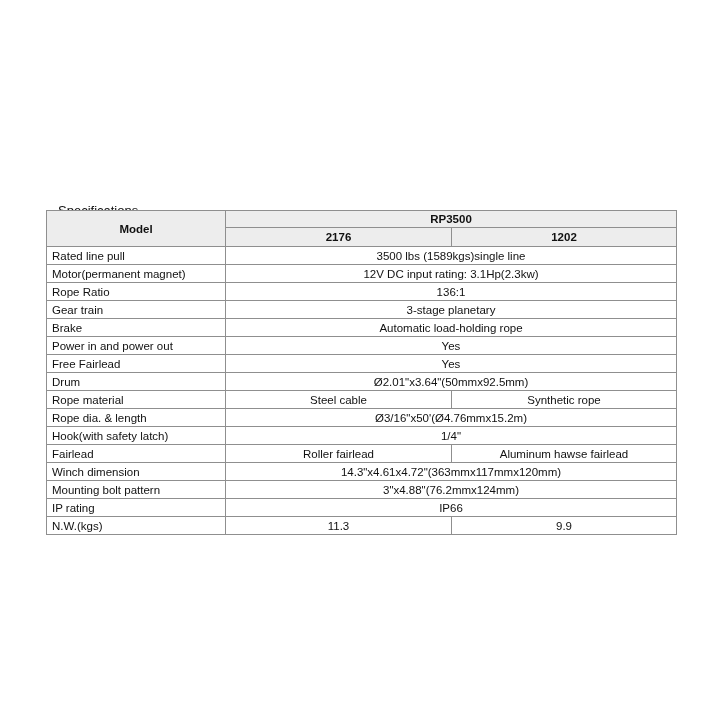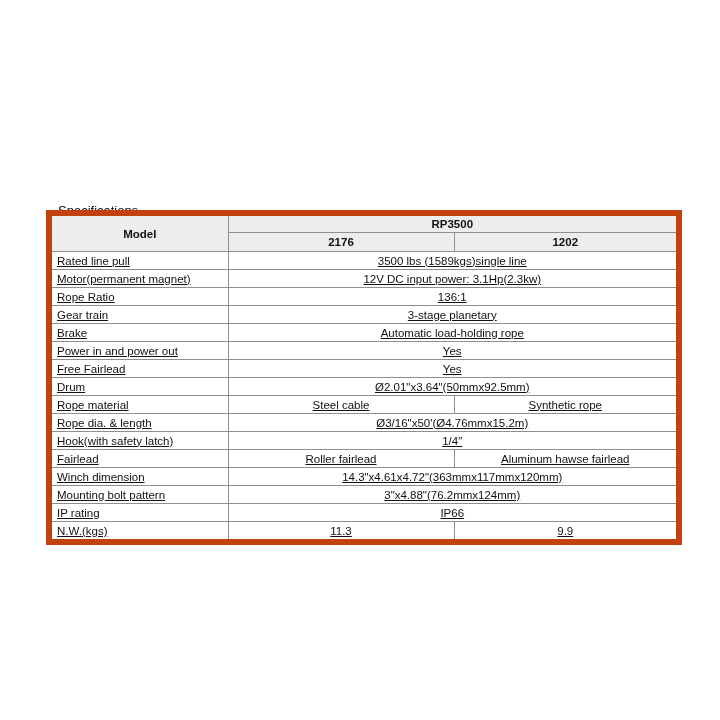--- a/index.html
+++ b/index.html
@@ -40,30 +40,30 @@
     color: #111111;
   }
   table.spec-table th,
   table.spec-table td {
     border: 1px solid #8f8f8f;
     padding: 1px 5px;
     overflow: hidden;
     white-space: nowrap;
   }
   table.spec-table {
-    border: 6px solid #c2410c;
+    border: 1px solid #c2410c;
   }
   table.spec-table thead th {
     background: #ededed;
     font-weight: bold;
     text-align: center;
   }
   tr.hdr-row-1 th { height: 14px; }
   tr.hdr-row-2 th { height: 16px; }
-  tbody td { height: 15px; text-decoration: underline; }
+  tbody td { height: 15px; }
   td.label-cell {
     text-align: left;
   }
   td.value-cell {
     text-align: center;
   }
 </style>
 </head>
 <body>
 
@@ -87,21 +87,21 @@
         <th>1202</th>
       </tr>
     </thead>
     <tbody id="spec-body">
         <tr>
           <td class="label-cell">Rated line pull</td>
           <td colspan="2" class="value-cell">3500 lbs (1589kgs)single line</td>
         </tr>
         <tr>
           <td class="label-cell">Motor(permanent magnet)</td>
-          <td colspan="2" class="value-cell">12V DC input power: 3.1Hp(2.3kw)</td>
+          <td colspan="2" class="value-cell">12V DC input rating: 3.1Hp(2.3kw)</td>
         </tr>
         <tr>
           <td class="label-cell">Rope Ratio</td>
           <td colspan="2" class="value-cell">136:1</td>
         </tr>
         <tr>
           <td class="label-cell">Gear train</td>
           <td colspan="2" class="value-cell">3-stage planetary</td>
         </tr>
         <tr>

